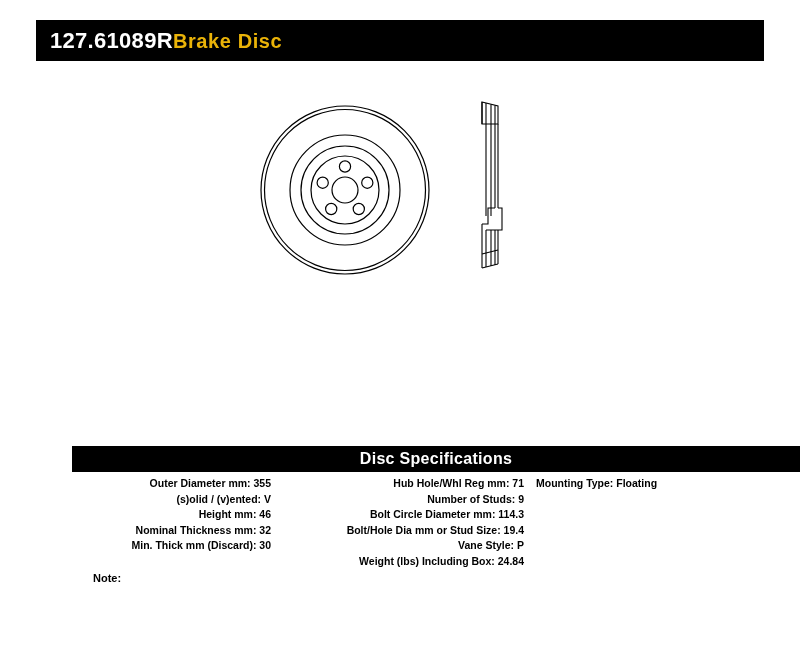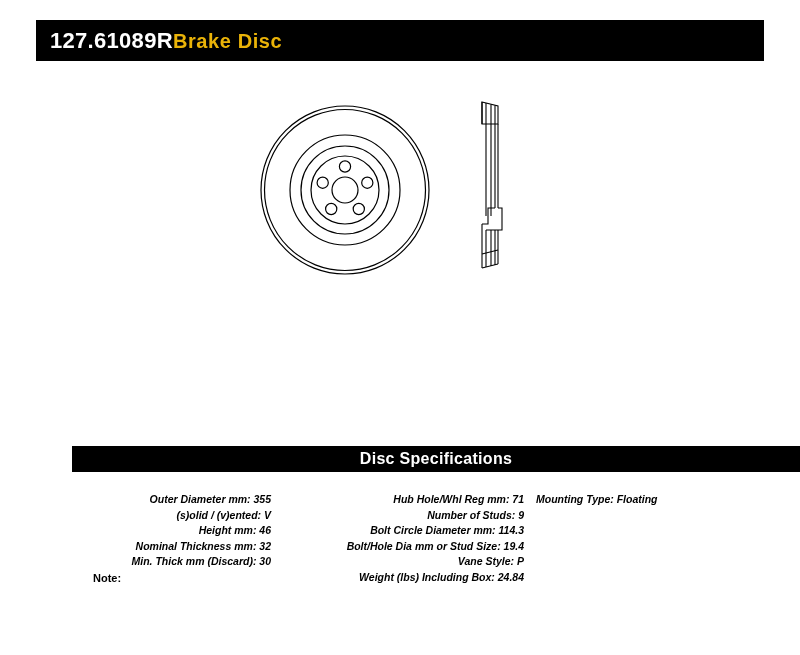--- a/index.html
+++ b/index.html
@@ -86,22 +86,21 @@
   .specs {
     position: absolute;
     left: 36px;
     top: 476px;
     width: 728px;
     font-size: 10.5px;
     font-weight: bold;
   }
   .col {
     position: absolute;
-    top: 16px;
-    font-style: italic;
+    top: 0;
   }
   .col-left  { left: 0px;   width: 235px; text-align: right; }
   .col-mid   { left: 243px; width: 245px; text-align: right; }
   .col-right { left: 500px; width: 228px; text-align: left; }
 
   .spec-line {
     line-height: 15.5px;
     white-space: nowrap;
   }
 

